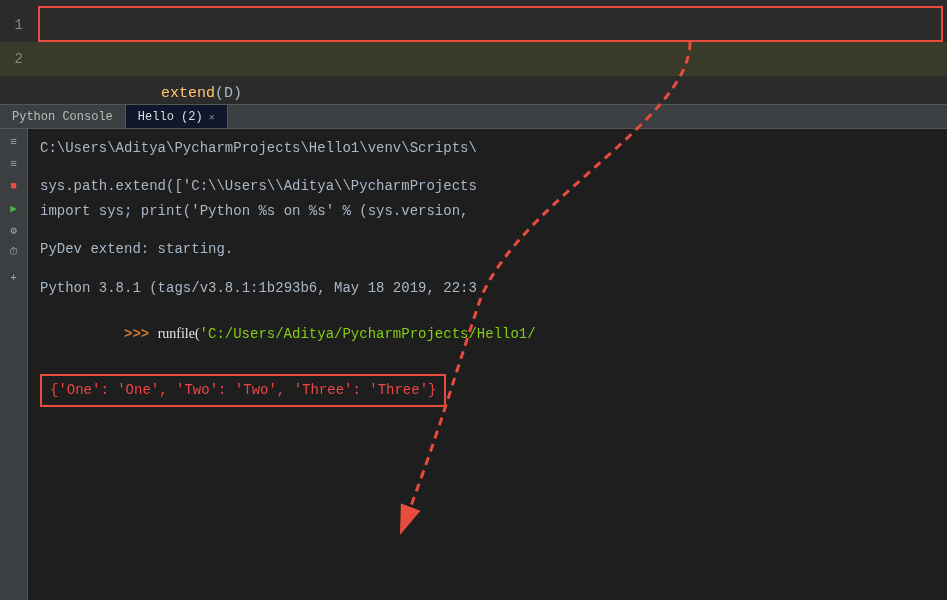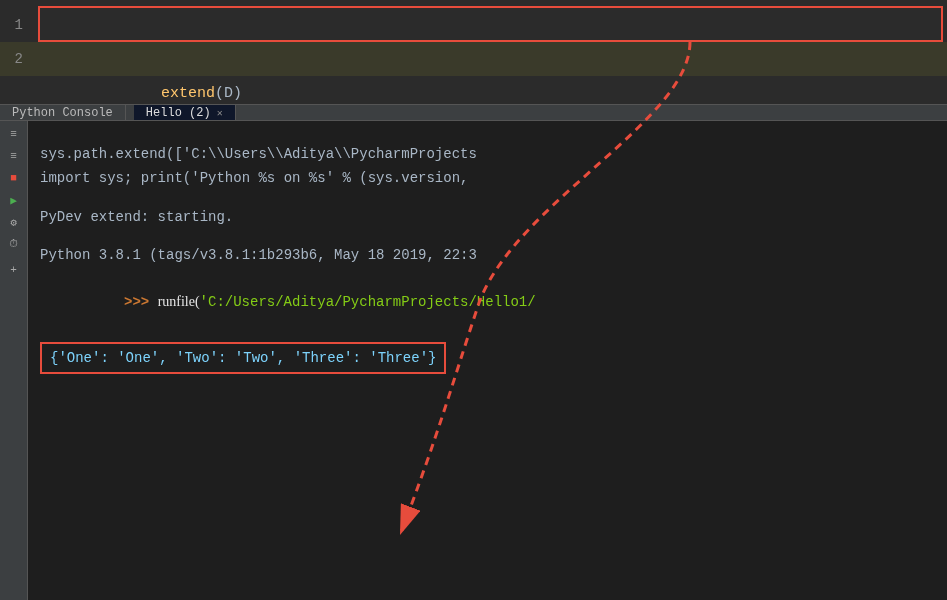--- a/index.html
+++ b/index.html
@@ -70,24 +70,23 @@
     .console-area {
       background: #1e1e1e;
       height: 495px;
       display: flex;
       flex-direction: column;
     }
 
     .console-tabs {
       display: flex;
       background: #3c3f41;
-      height: 16px;
+      height: 24px;
       align-items: center;
       border-bottom: 1px solid #555;
-      gap: 8px;
     }
 
     .tab {
       padding: 0 12px;
       height: 100%;
       display: flex;
       align-items: center;
       font-size: 12px;
       color: #bbb;
       border-right: 1px solid #555;
@@ -210,41 +209,42 @@
         <div class="sidebar-icon">≡</div>
         <div class="sidebar-icon">≡</div>
         <div class="sidebar-icon red">■</div>
         <div class="sidebar-icon green">▶</div>
         <div class="sidebar-icon">⚙</div>
         <div class="sidebar-icon">⏱</div>
         <div class="sidebar-icon" style="margin-top:4px;">+</div>
       </div>
 
       <div class="console-content">
+        <div class="console-line console-path">C:\Users\Aditya\PycharmProjects\Hello1\venv\Scripts\</div>
 
         <div style="height:14px;"></div>
 
         <div class="console-line">sys.path.extend(['C:\\Users\\Aditya\\PycharmProjects</div>
         <div class="console-line">import sys; print('Python %s on %s' % (sys.version,</div>
 
         <div style="height:14px;"></div>
 
         <div class="console-line">PyDev extend: starting.</div>
 
         <div style="height:14px;"></div>
 
         <div class="console-line">Python 3.8.1 (tags/v3.8.1:1b293b6, May 18 2019, 22:3</div>
 
         <div class="console-line">
           <span style="color:#cc7832; font-weight:bold;">&gt;&gt;&gt; </span><span style="color:#e5e5e5;font-family:Liberation Serif, serif;">runfile(</span><span style="color:#84cc16;">'C:/Users/Aditya/PycharmProjects/Hello1/</span>
         </div>
 
         <div style="position:relative; margin-top:6px;">
           <div style="display:inline-block; border: 2px solid #e74c3c; padding: 3px 8px;">
-            <span style="color:#7dd3fc;">{'One': 'One', 'Two': 'Two', 'Three': 'Three'}</span>
+            <span style="color:#ef4444;">{'One': 'One', 'Two': 'Two', 'Three': 'Three'}</span>
           </div>
         </div>
       </div>
     </div>
   </div>
 
   <svg class="full-overlay" viewBox="0 0 947 600" xmlns="http://www.w3.org/2000/svg">
 
     <defs>
       <marker id="arrowhead" markerWidth="10" markerHeight="7" refX="10" refY="3.5" orient="auto">

